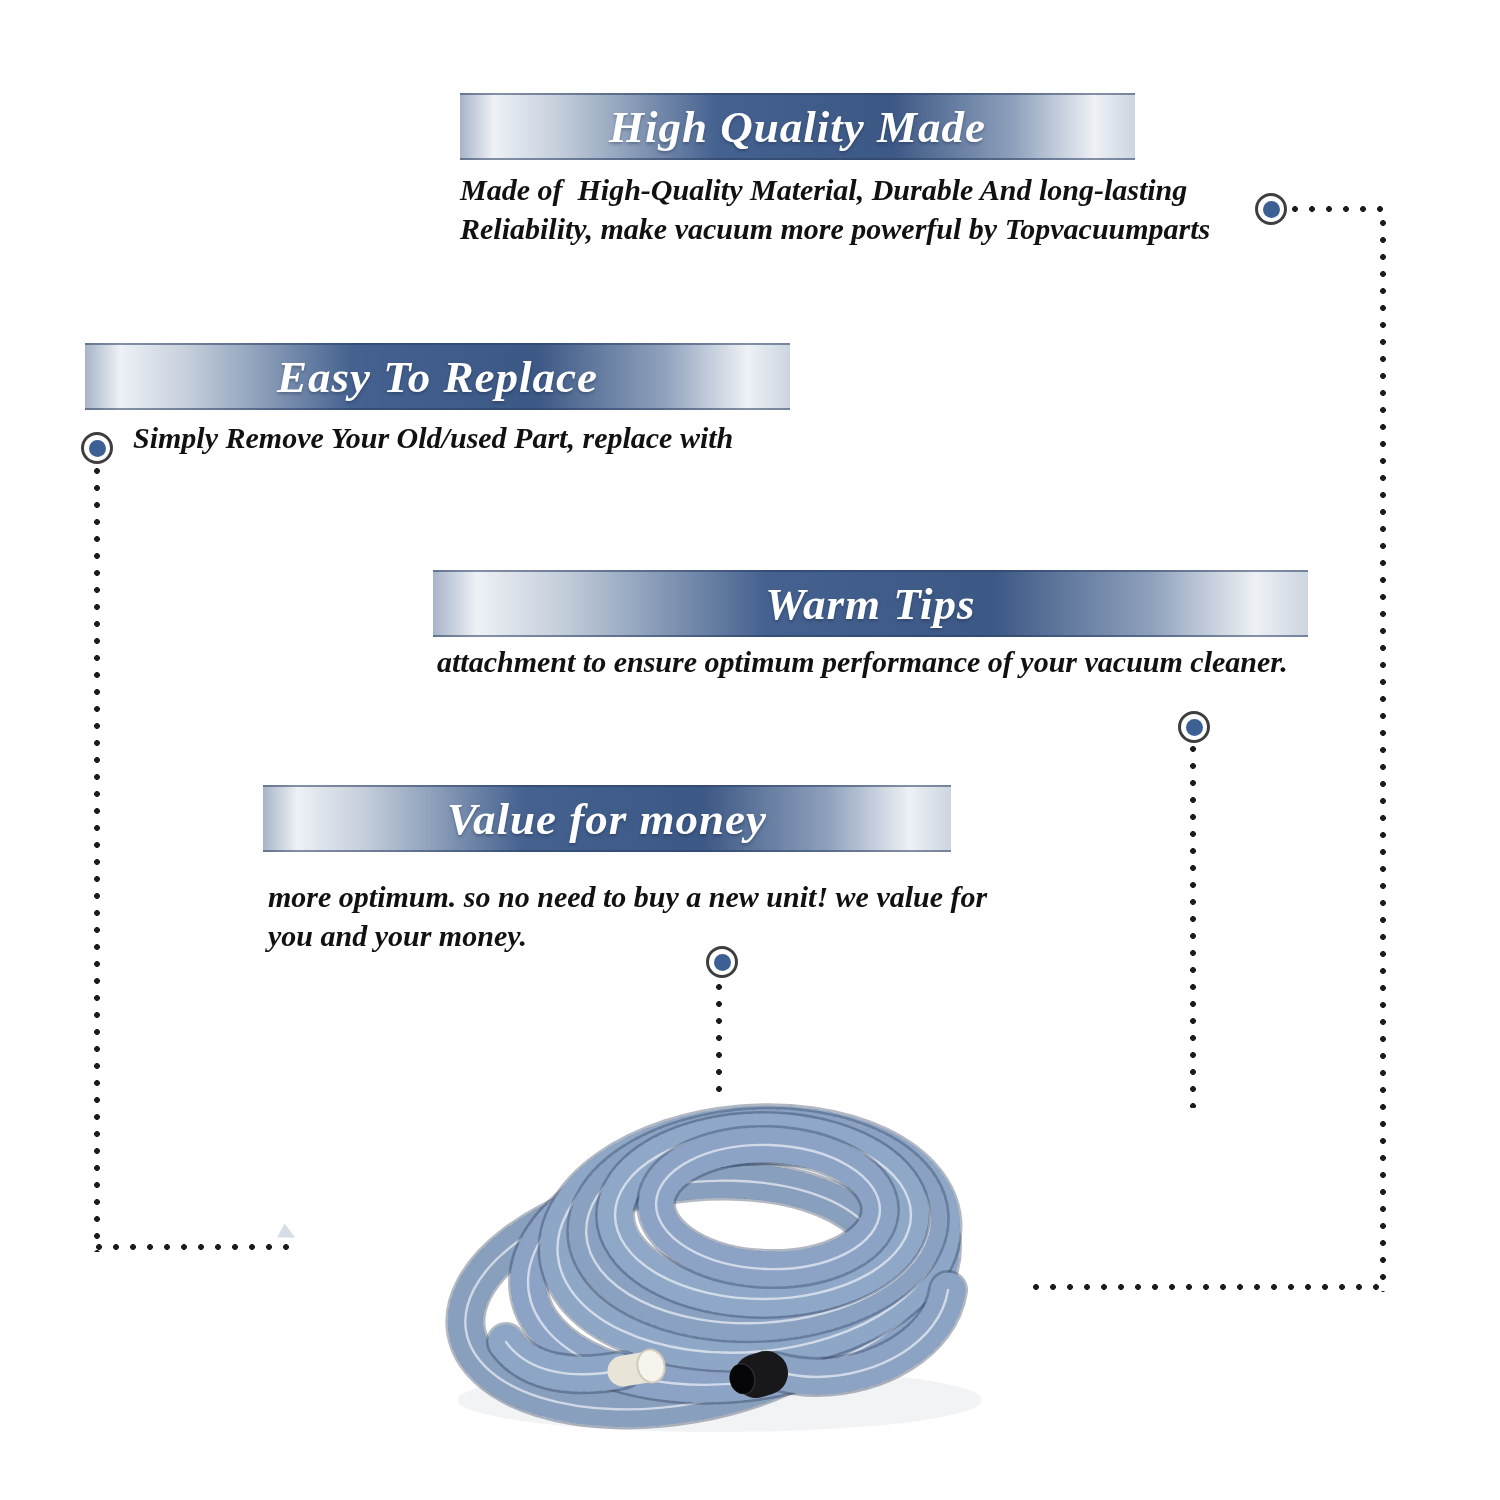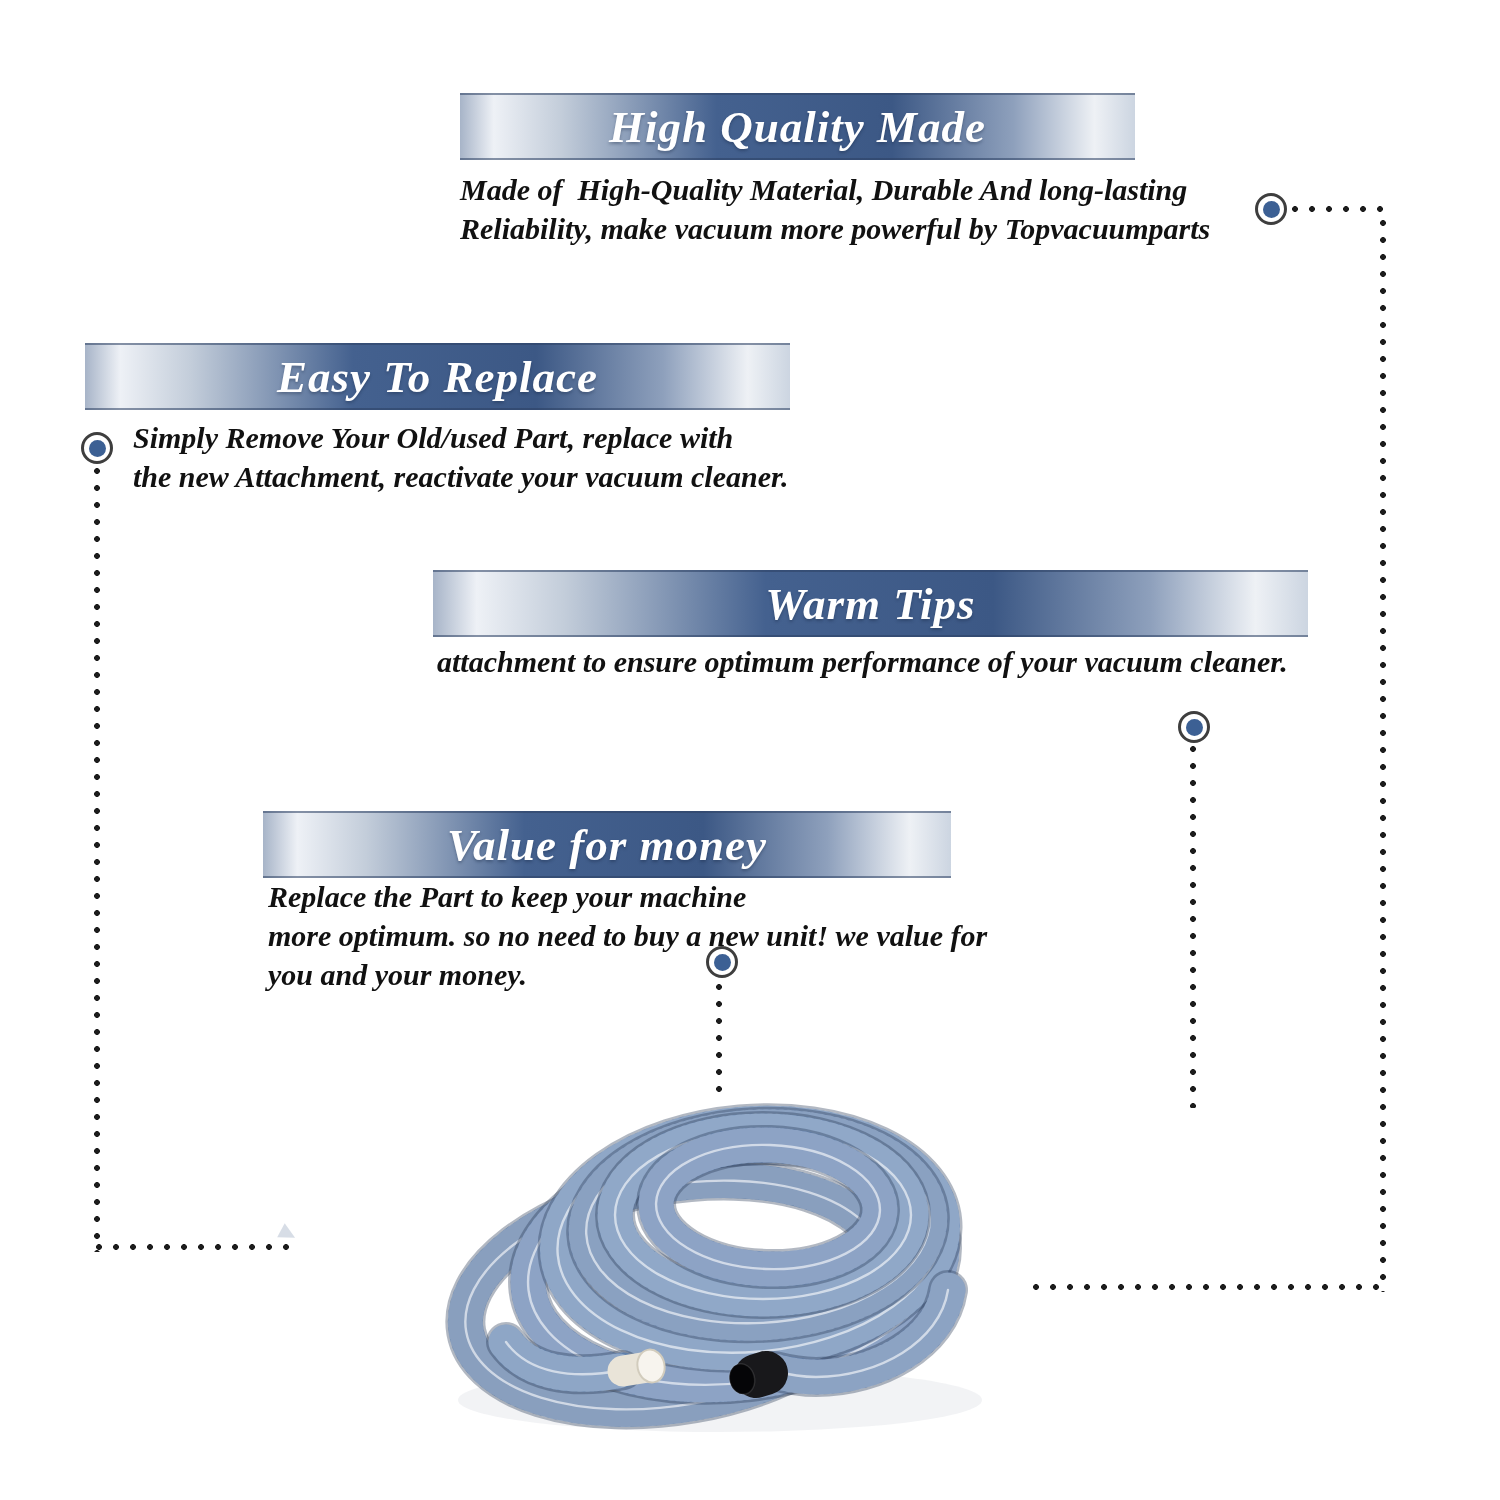--- a/index.html
+++ b/index.html
@@ -22,21 +22,21 @@
   .banner .title{
     margin:12px;color:#ffffff;
     font:italic 700 45px "Liberation Serif", serif;
     letter-spacing:1px;
     text-shadow:0 2px 3px rgba(20,35,60,0.35);
     white-space:pre;
   }
   .b1{left:460px;top:93px;width:675px;}
   .b2{left:85px;top:343px;width:705px;align-items:center;}
   .b3{left:433px;top:570px;width:875px;}
-  .b4{left:263px;top:811px;width:688px;}
+  .b4{left:263px;top:785px;width:688px;}
   
   .text{position:absolute;color:#111111;}
   .t-line{
     font:italic 700 30px "Liberation Serif", serif;
     line-height:39px;white-space:pre;
   }
   .t1{left:460px;top:170px;}
   .t2{left:133px;top:418px;}
   .t3{left:437px;top:642px;width:843px;text-align:center;}
   .t4{left:268px;top:877px;}
@@ -89,35 +89,33 @@
   <div class="text t1">
     <div class="t-line">Made of  High-Quality Material, Durable And long-lasting</div>
     <div class="t-line">Reliability, make vacuum more powerful by Topvacuumparts</div>
   </div>
 
   <div class="banner b2">
     <h2 class="title">Easy To Replace</h2>
   </div>
   <div class="text t2">
     <div class="t-line">Simply Remove Your Old/used Part, replace with</div>
-    <div class="t-line">the new Attachment, reactivate your vacuum cleaner.</div>
   </div>
 
   <div class="banner b3">
     <h2 class="title">Warm Tips</h2>
   </div>
   <div class="text t3">
     <div class="t-line">attachment to ensure optimum performance of your vacuum cleaner.</div>
   </div>
 
   <div class="banner b4">
     <h2 class="title">Value for money</h2>
   </div>
   <div class="text t4">
-    <div class="t-line">Replace the Part to keep your machine</div>
     <div class="t-line">more optimum. so no need to buy a new unit! we value for</div>
     <div class="t-line">you and your money.</div>
   </div>
 
   <div class="marker m1">
       <div class="core"></div>
     </div>
   <div class="marker m2">
       <div class="core"></div>
     </div>

